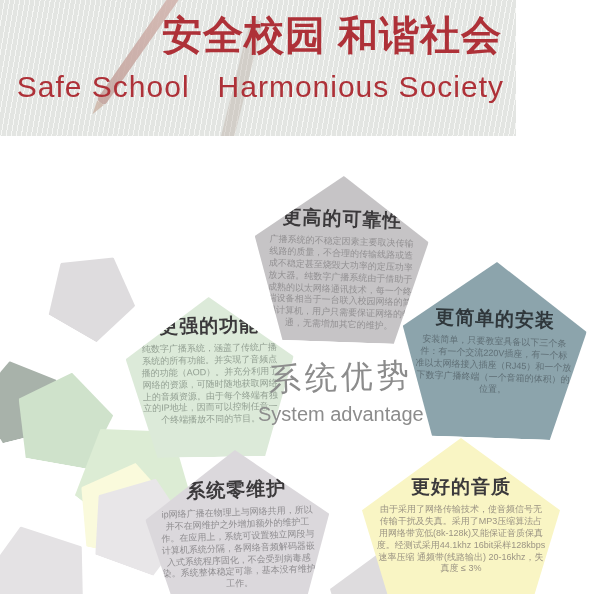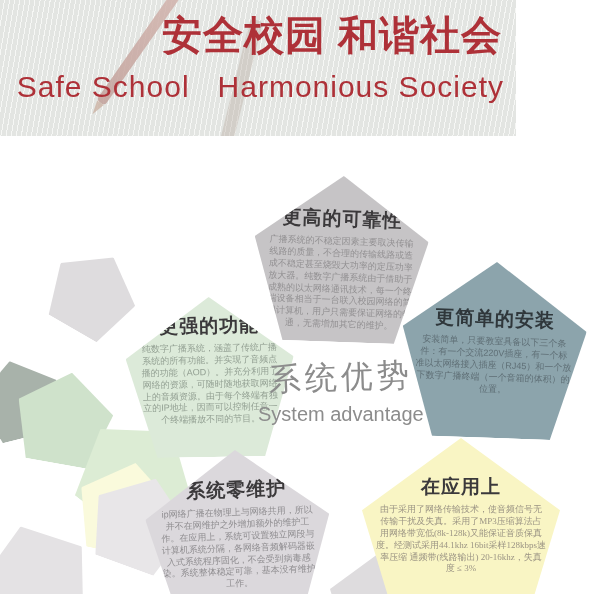--- a/index.html
+++ b/index.html
@@ -59,21 +59,21 @@
   .pent-functions .pent-title{margin-top:16px;}
   .pent-functions .pent-body{color:#93a093;}
   .pent-installation{left:402px;top:262px;width:184px;height:176px;background:#8ca4ac;transform:rotate(2deg);z-index:2;}
   .pent-installation .pent-title{margin-top:44px;color:#2f373b;}
   .pent-installation .pent-body{color:#5f6f76;}
   .pent-maintenance{left:146px;top:450px;width:184px;height:176px;background:#dbd8dc;transform:rotate(-2deg);z-index:3;}
   .pent-maintenance .pent-title{margin-top:27px;}
   .pent-maintenance .pent-body{color:#8f8d90;}
   .pent-sound{left:362px;top:438px;width:198px;height:190px;background:#f9f5c4;transform:rotate(0deg);z-index:3;}
   .pent-sound .pent-title{margin-top:36px;}
-  .pent-sound .pent-body{color:#9b9484;font-family:Liberation Serif, serif;}
+  .pent-sound .pent-body{color:#9b9484;}
   
   .deco{z-index:1;}
   .d1{left:50px;top:252px;width:86px;height:82px;background:#dedcde;transform:rotate(30deg);}
   .d2{left:-22px;top:360px;width:82px;height:78px;background:#a8b2aa;transform:rotate(-14deg);}
   .d3{left:16px;top:372px;width:96px;height:92px;background:#cfe2cb;transform:rotate(10deg);}
   .d4{left:80px;top:420px;width:116px;height:110px;background:#dcecd4;transform:rotate(38deg);}
   .d5{left:78px;top:462px;width:96px;height:92px;background:#fafadc;transform:rotate(12deg);}
   .d6{left:-16px;top:524px;width:104px;height:100px;background:#e4e2e4;transform:rotate(-18deg);}
   .d7{left:92px;top:476px;width:96px;height:92px;background:#e8e6e8;transform:rotate(20deg);}
   .d8{left:330px;top:548px;width:112px;height:108px;background:#dedcde;}
@@ -123,21 +123,21 @@
     <div class="pent-title">更简单的安装</div>
     <div class="pent-body">安装简单，只要教室具备以下三个条件：有一个交流220V插座，有一个标准以太网络接入插座（RJ45）和一个放下数字广播终端（一个音箱的体积）的位置。</div>
   </div>
 
   <div class="pent pent-maintenance">
     <div class="pent-title">系统零维护</div>
     <div class="pent-body">ip网络广播在物理上与网络共用，所以并不在网维护之外增加额外的维护工作。在应用上，系统可设置独立网段与计算机系统分隔，各网络音频解码器嵌入式系统程序固化，不会受到病毒感染。系统整体稳定可靠，基本没有维护工作。</div>
   </div>
 
   <div class="pent pent-sound">
-    <div class="pent-title">在应用上</div>
+    <div class="pent-title">更好的音质</div>
     <div class="pent-body">由于采用了网络传输技术，使音频信号无传输干扰及失真。采用了MP3压缩算法占用网络带宽低(8k-128k)又能保证音质保真度。经测试采用44.1khz 16bit采样128kbps速率压缩 通频带(线路输出) 20-16khz，失真度 ≤ 3%</div>
   </div>
 
   <div class="center-label">
     <div class="center-zh">系统优势</div>
     <div class="center-en">System advantage</div>
   </div>
 
 </div>
 

